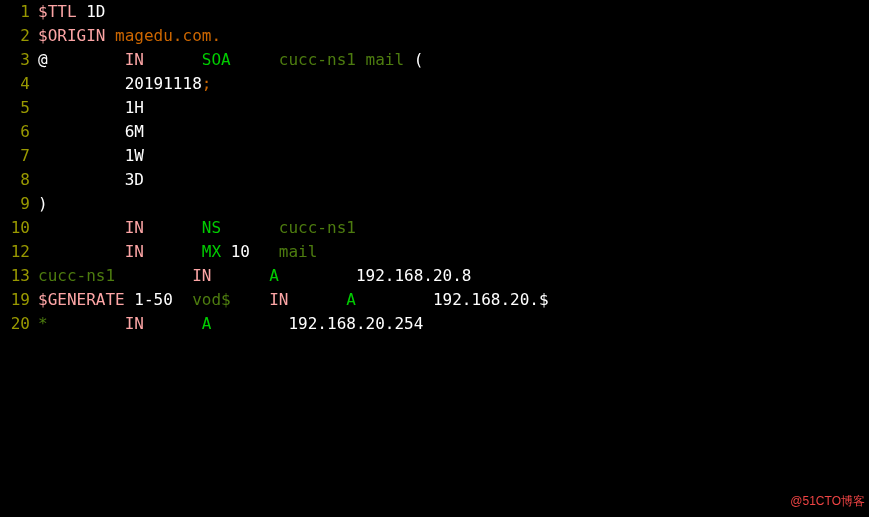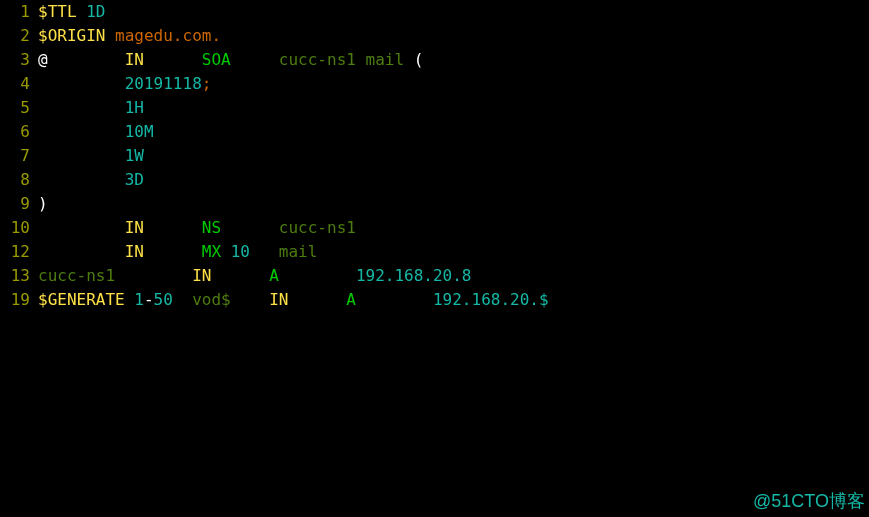--- a/index.html
+++ b/index.html
@@ -26,23 +26,23 @@
     .lineno {
       color: #999900;
       width: 38px;
       text-align: right;
       padding-right: 8px;
       flex-shrink: 0;
     }
     .content {
       flex: 1;
     }
-    .purple { color: #fde047; }
+    .purple { color: #fca5a5; }
     .orange { color: #cc6600; }
-    .darkred { color: #14b8a6; }
+    .darkred { color: #ffffff; }
     .cyan { color: #4d7c0f; }
     .green { color: #00cc00; }
     .white { color: #ffffff; }
     .cursor-line {
       position: relative;
     }
     .cursor-line::after {
       content: "";
       position: absolute;
       left: 38px;
@@ -51,36 +51,37 @@
       border-bottom: 1px solid #fff;
     }
     .cursor {
       background: #00cc00;
       color: #000;
     }
     .watermark {
       position: absolute;
       right: 4px;
       bottom: 4px;
-      color: #14b8a6;
-      font-size: 18px;
+      color: #ef4444;
+      font-size: 12px;
       font-family: sans-serif;
     }
   </style>
 </head>
 <body>
 
 <div id="editor">
     <div class="line"><span class="lineno">1</span><span class="content"><span class="purple">$TTL </span><span class="darkred">1D</span></span></div>
     <div class="line"><span class="lineno">2</span><span class="content"><span class="purple">$ORIGIN </span><span class="orange">magedu.com.</span></span></div>
     <div class="line"><span class="lineno">3</span><span class="content"><span class="white">@        </span><span class="purple">IN      </span><span class="green">SOA     </span><span class="cyan">cucc-ns1 mail</span><span class="white"> (</span></span></div>
     <div class="line"><span class="lineno">4</span><span class="content"><span class="white">         </span><span class="darkred">20191118</span><span class="orange">;</span></span></div>
     <div class="line"><span class="lineno">5</span><span class="content"><span class="white">         </span><span class="darkred">1H</span></span></div>
-    <div class="line"><span class="lineno">6</span><span class="content"><span class="white">         </span><span class="darkred">10M</span></span></div>
+    <div class="line"><span class="lineno">6</span><span class="content"><span class="white">         </span><span class="darkred">6M</span></span></div>
     <div class="line"><span class="lineno">7</span><span class="content"><span class="white">         </span><span class="darkred">1W</span></span></div>
     <div class="line"><span class="lineno">8</span><span class="content"><span class="white">         </span><span class="darkred">3D</span></span></div>
     <div class="line"><span class="lineno">9</span><span class="content"><span class="white">)</span></span></div>
     <div class="line"><span class="lineno">10</span><span class="content"><span class="white">         </span><span class="purple">IN      </span><span class="green">NS      </span><span class="cyan">cucc-ns1</span></span></div>
     <div class="line"><span class="lineno">12</span><span class="content"><span class="white">         </span><span class="purple">IN      </span><span class="green">MX </span><span class="darkred">10   </span><span class="cyan">mail</span></span></div>
     <div class="line"><span class="lineno">13</span><span class="content"><span class="cyan">cucc-ns1        </span><span class="purple">IN      </span><span class="green">A        </span><span class="darkred">192.168.20.8</span></span></div>
     <div class="line"><span class="lineno">19</span><span class="content"><span class="purple">$GENERATE </span><span class="darkred">1</span><span class="white">-</span><span class="darkred">50  </span><span class="cyan">vod$    </span><span class="purple">IN      </span><span class="green">A        </span><span class="darkred">192.168.20.$</span></span></div>
+    <div class="line"><span class="lineno">20</span><span class="content"><span class="cyan">*        </span><span class="purple">IN      </span><span class="green">A        </span><span class="darkred">192.168.20.254</span></span></div>
   </div>
 <div class="watermark">@51CTO博客</div>
 
 </body></html>

